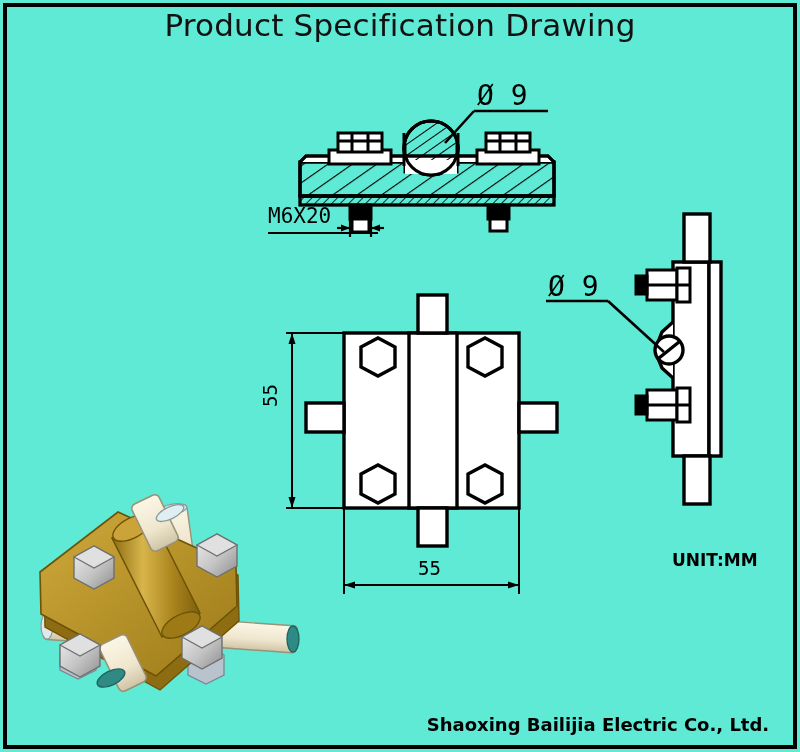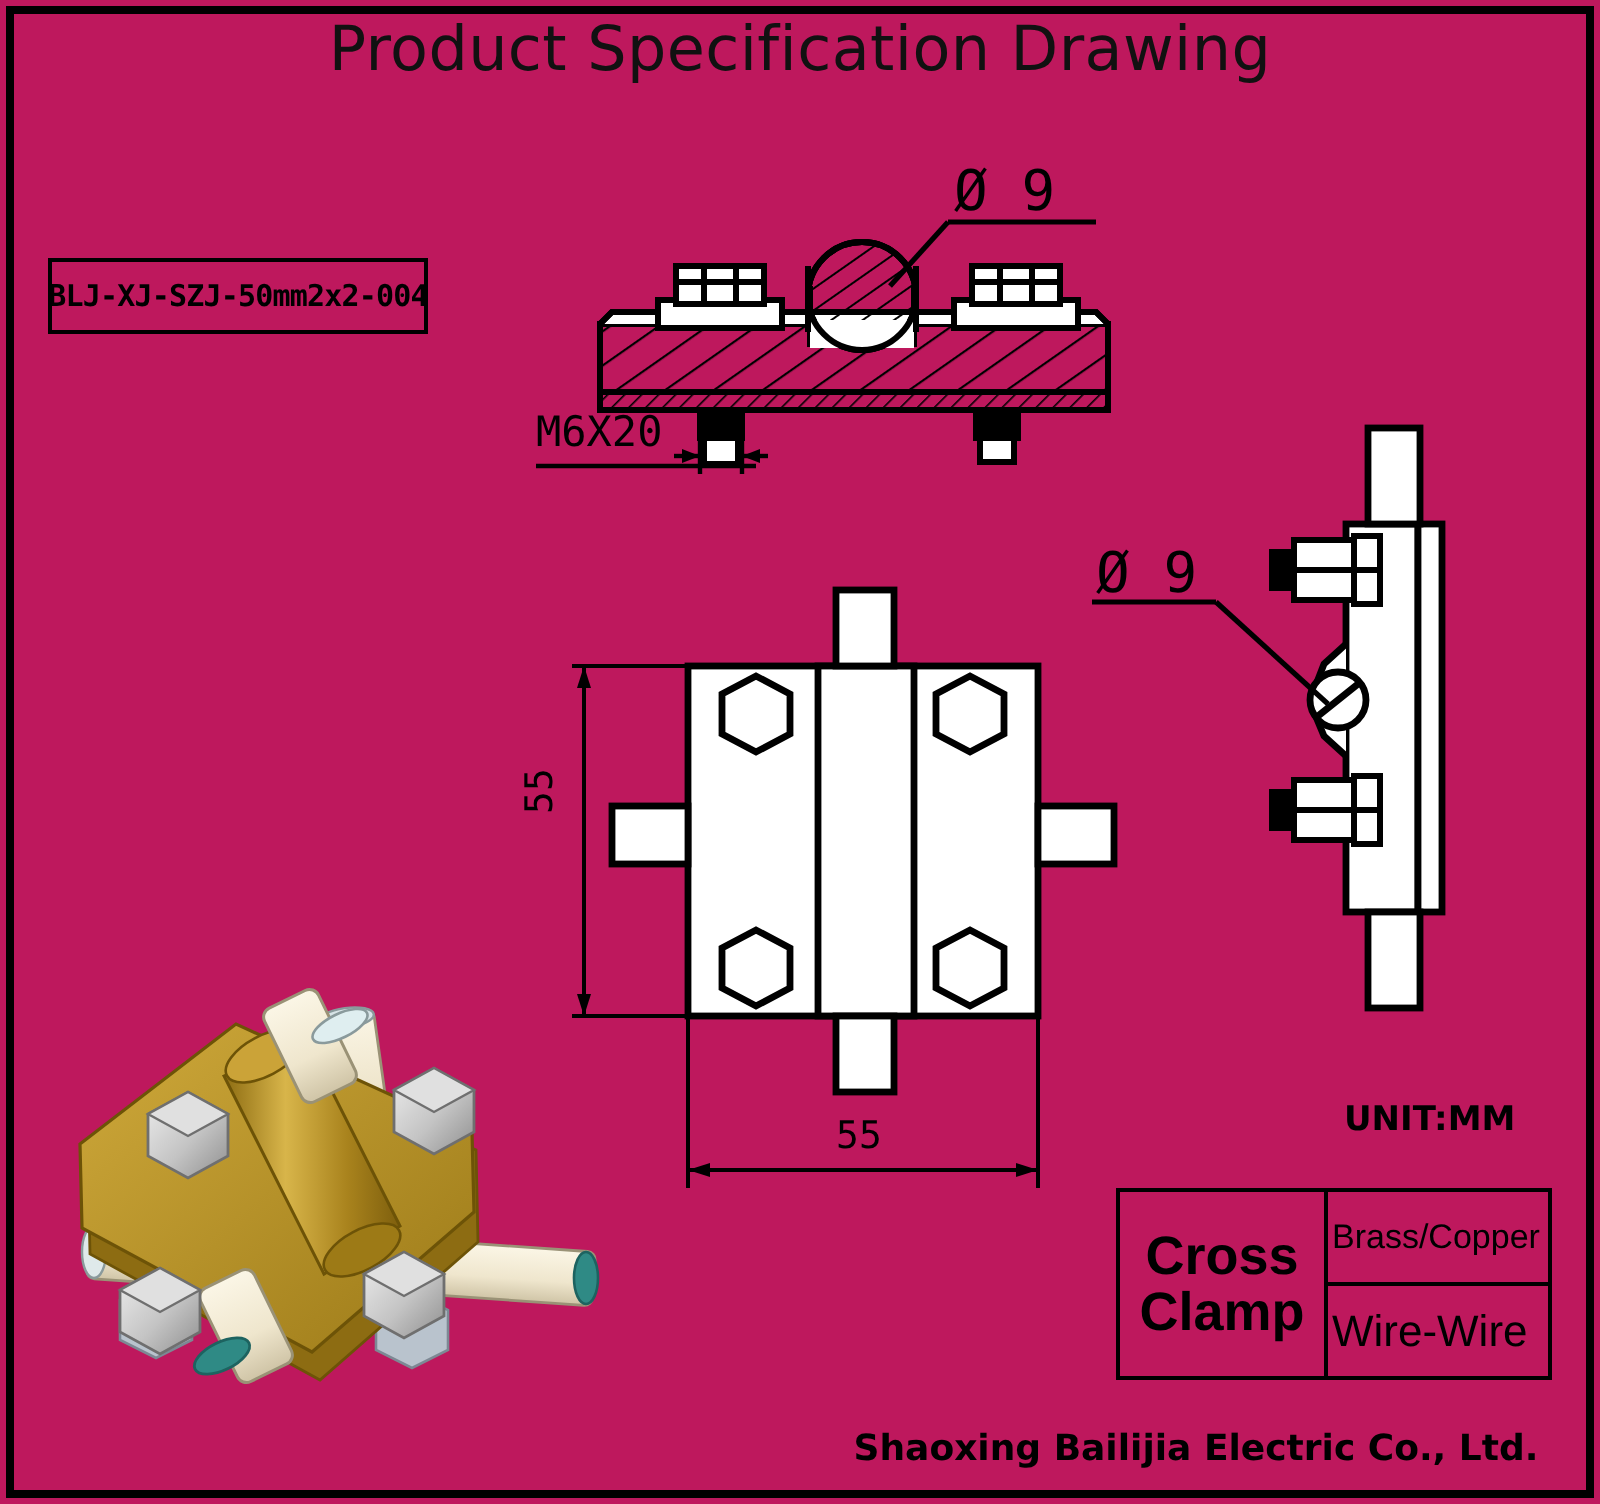--- a/index.html
+++ b/index.html
@@ -7,21 +7,21 @@
     padding: 0;
     background: #ffffff;
   }
   body {
     font-family: "Liberation Sans", sans-serif;
   }
   #sheet {
     position: relative;
     width: 800px;
     height: 752px;
-    background: #be185d;
+    background: #5eead4;
     overflow: hidden;
     box-sizing: border-box;
   }
   #frame {
     position: absolute;
     left: 3px;
     top: 3px;
     width: 794px;
     height: 746px;
     border: 4px solid #000;
@@ -180,23 +180,20 @@
 </style>
 </head>
 <body>
 
 <div id="sheet">
 
   <div id="frame"></div>
 
   <div id="title">Product Specification Drawing</div>
 
-  <div id="model-box">
-    <span id="model-text">BLJ-XJ-SZJ-50mm2x2-004</span>
-  </div>
 
   <svg class="svg-layer" viewBox="0 0 800 752" xmlns="http://www.w3.org/2000/svg">
     <defs>
       <pattern id="hatchA" width="14" height="14" patternUnits="userSpaceOnUse" patternTransform="rotate(55)">
         <line x1="0" y1="0" x2="0" y2="14" stroke="#000" stroke-width="2.2"></line>
       </pattern>
       <pattern id="hatchFine" width="6" height="6" patternUnits="userSpaceOnUse" patternTransform="rotate(45)">
         <line x1="0" y1="0" x2="0" y2="6" stroke="#000" stroke-width="1.6"></line>
       </pattern>
       <pattern id="hatchCirc" width="9" height="9" patternUnits="userSpaceOnUse" patternTransform="rotate(55)">
@@ -425,30 +422,16 @@
   </svg>
 
   <div class="diatext" id="dia-1">Ø 9</div>
   <div class="diatext" id="dia-2">Ø 9</div>
   <div class="dimtext" id="label-m6">M6X20</div>
   <div class="dimtext" id="dim-v-55">55</div>
   <div class="dimtext" id="dim-h-55">55</div>
 
   <div id="unit-label">UNIT:MM</div>
 
-  <div id="titleblock">
-    <div id="tb-left">
-      <div class="tb-line">Cross</div>
-      <div class="tb-line">Clamp</div>
-    </div>
-    <div id="tb-right">
-      <div id="tb-mat">
-        <span>Brass/Copper</span>
-      </div>
-      <div id="tb-app">
-        <span>Wire-Wire</span>
-      </div>
-    </div>
-  </div>
 
   <div id="company">Shaoxing Bailijia Electric Co., Ltd.</div>
 
 </div>
 
 </body></html>

